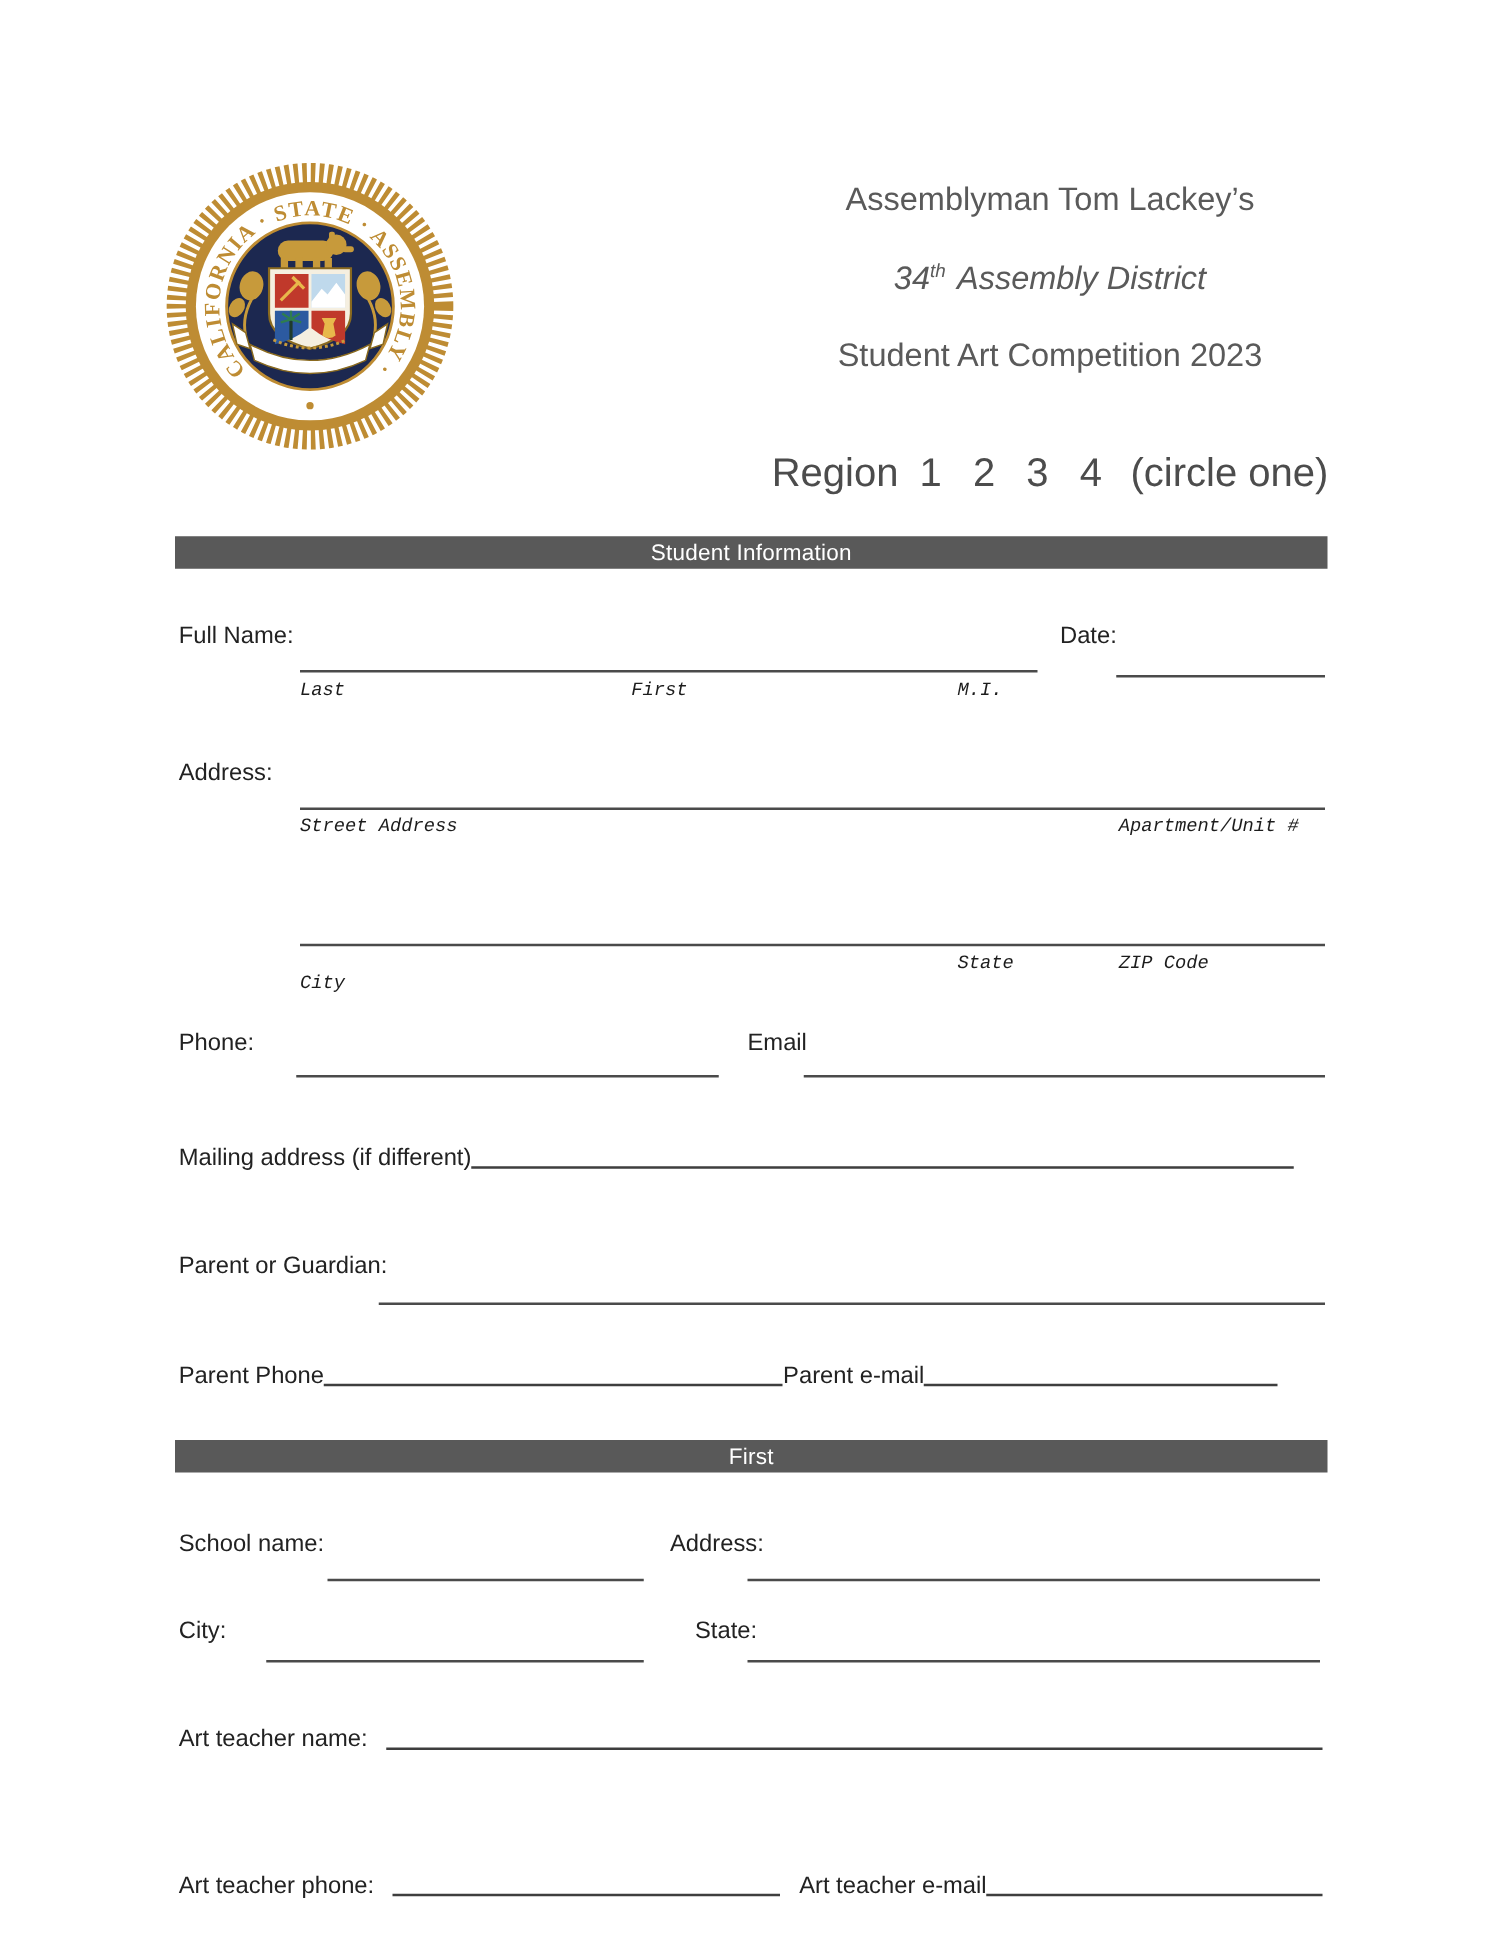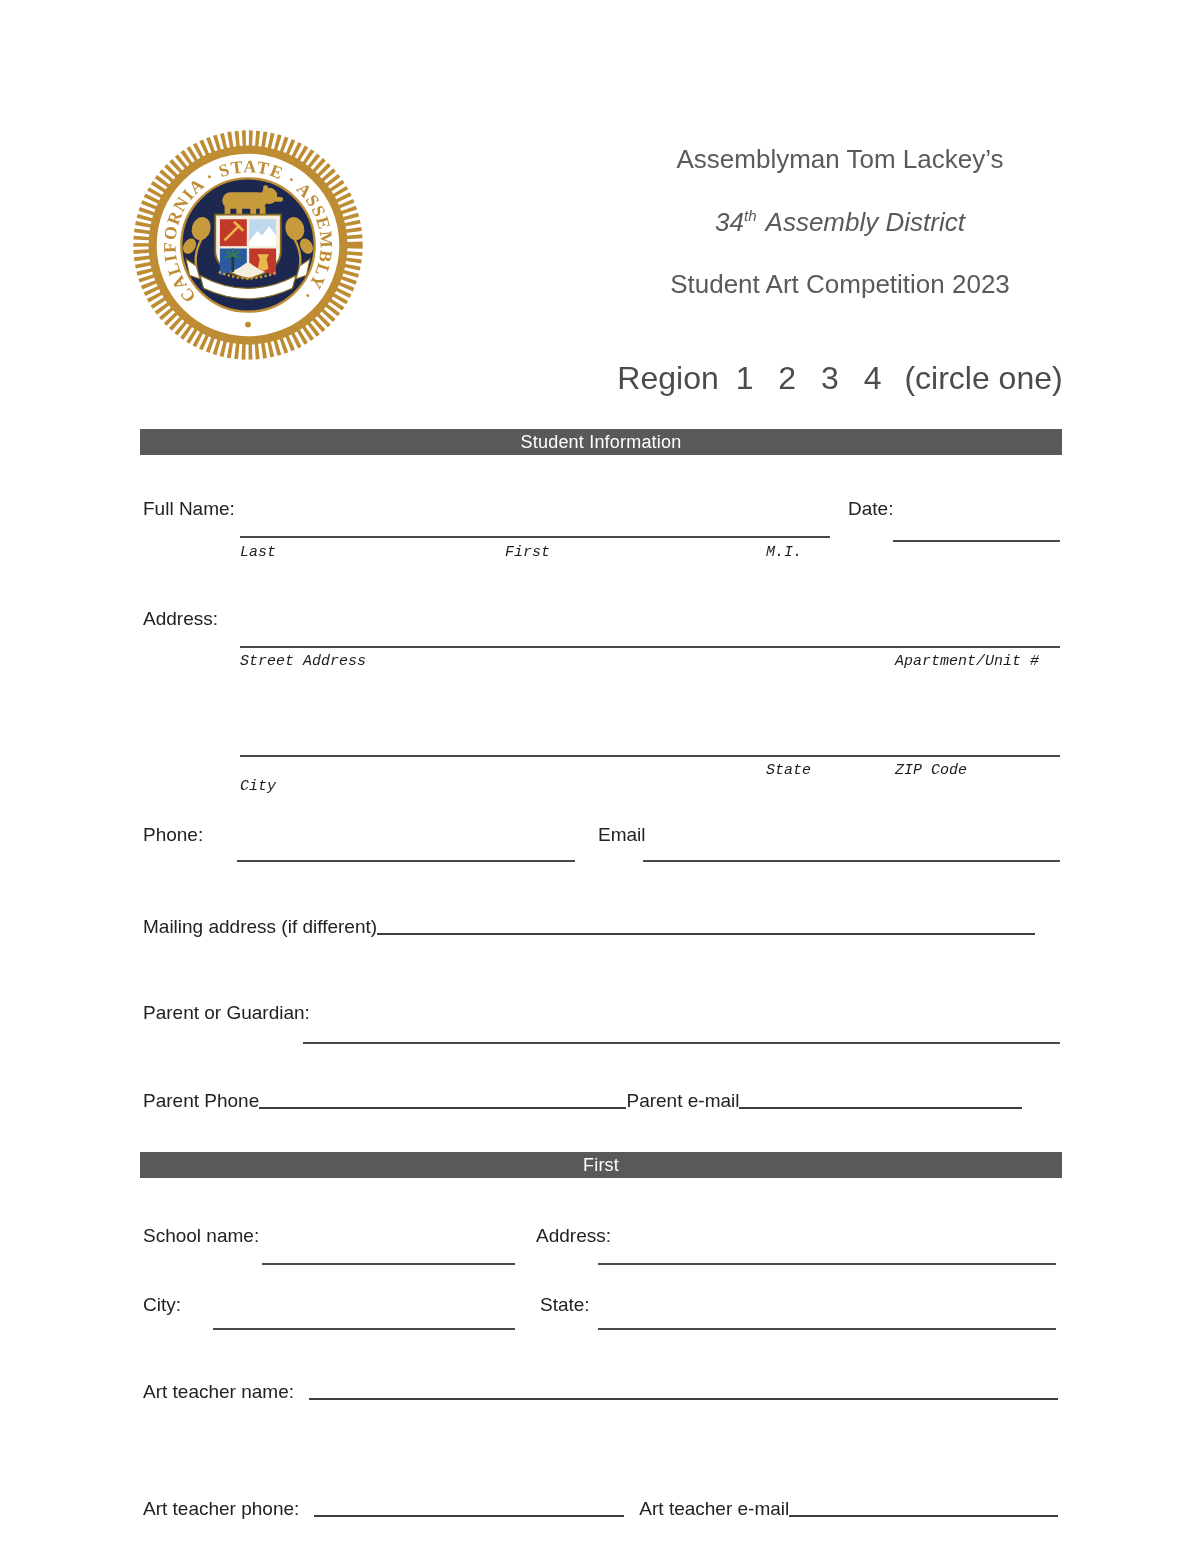--- a/index.html
+++ b/index.html
@@ -172,21 +172,21 @@
 
   <div class="bar" style="top:1152px;">First</div>
 
   <span class="lbl" style="left:143px;top:1225px;">School name:</span>
   <div class="wline" style="left:262px;top:1263px;width:253px;"></div>
   <span class="lbl" style="left:536px;top:1225px;">Address:</span>
   <div class="wline" style="left:598px;top:1263px;width:458px;"></div>
 
   <span class="lbl" style="left:143px;top:1294px;">City:</span>
   <div class="wline" style="left:213px;top:1328px;width:302px;"></div>
-  <span class="lbl" style="left:540px;top:1294px;">State:</span>
+  <span class="lbl" style="left:556px;top:1294px;">State:</span>
   <div class="wline" style="left:598px;top:1328px;width:458px;"></div>
 
   <div class="row" style="left:143px;top:1379px;width:915px;">
     <span class="t">Art teacher name:</span>
     <div class="spacer"></div>
     <div class="fill f1"></div>
   </div>
 
   <div class="row" style="left:143px;top:1496px;width:915px;">
     <span class="t">Art teacher phone:</span>

